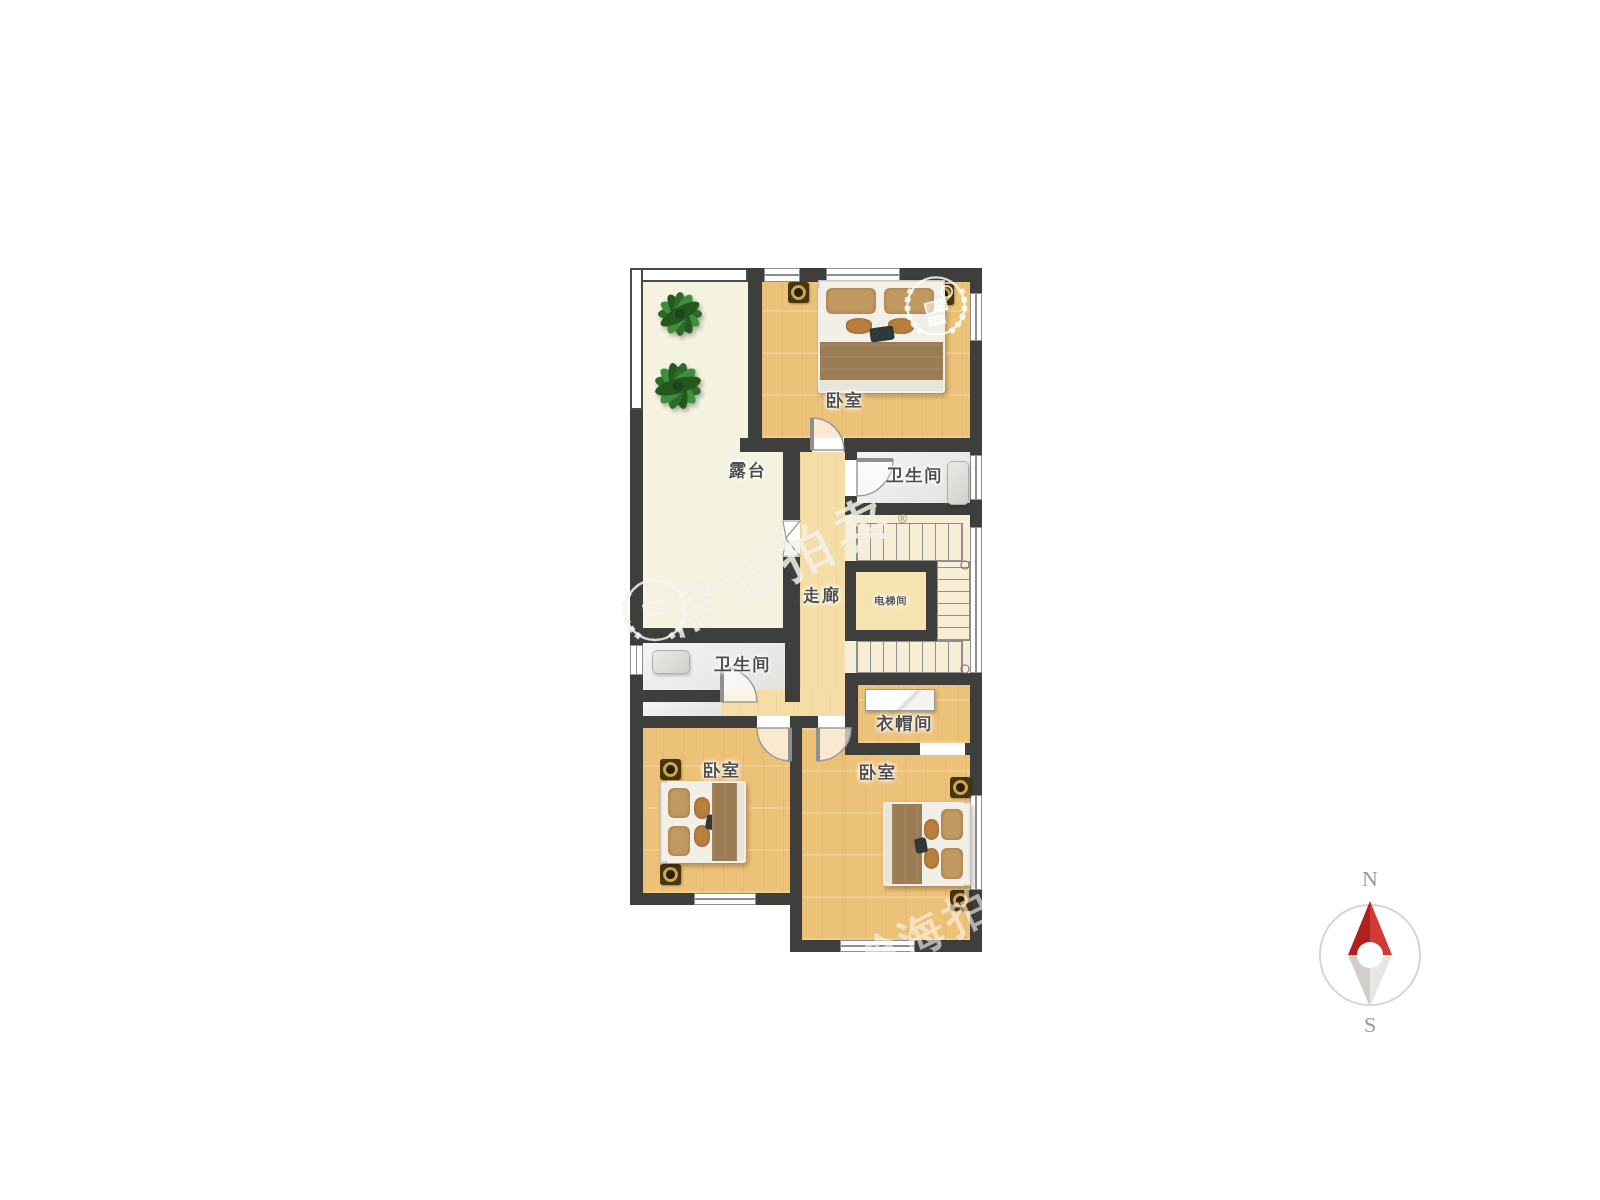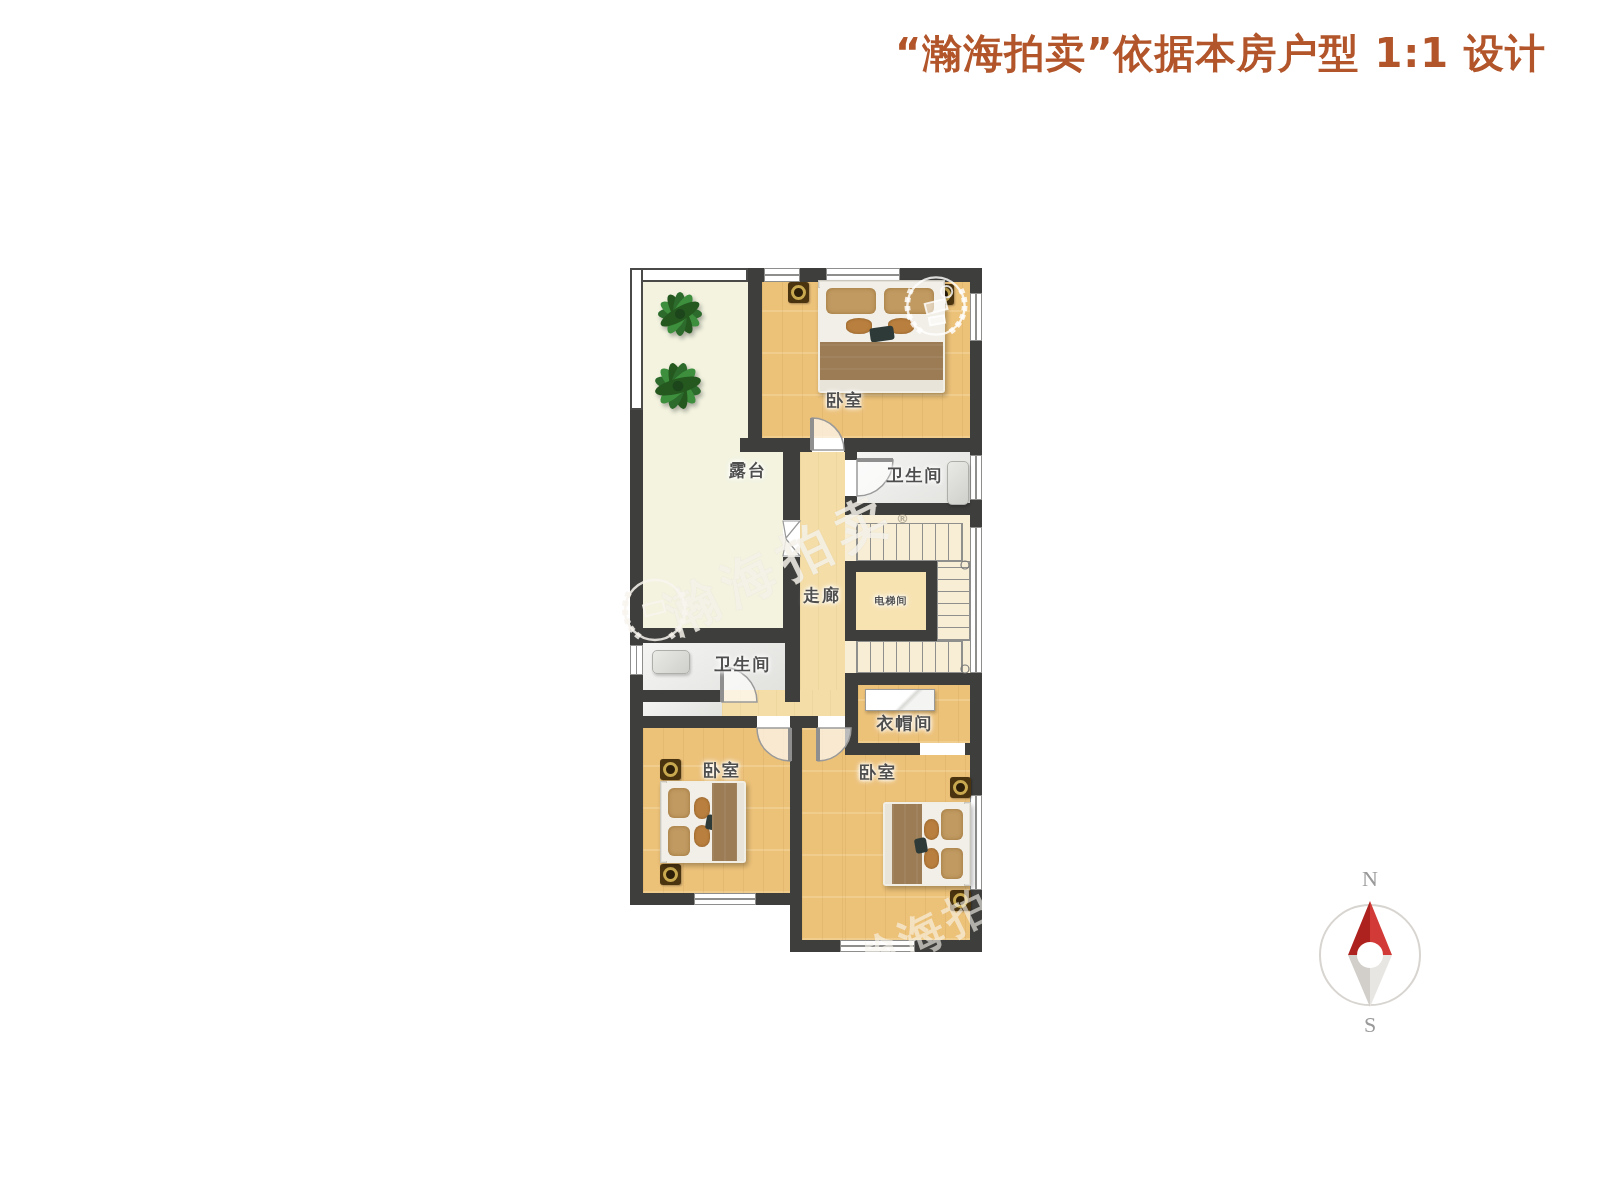--- a/index.html
+++ b/index.html
@@ -78,21 +78,20 @@
 
   
   #compass{position:absolute;left:1305px;top:858px;}
   .compass-letter{font-family:"Liberation Serif","DejaVu Serif",serif;fill:#9a9a9a;font-size:22px;}
 </style>
 </head>
 <body>
 
 <div id="viewport">
 
-  <div class="header-title">“瀚海拍卖”依据本房户型 1:1 设计</div>
 
   <div id="plan">
 
     <div class="floor floor-terrace" style="left:13px;top:17px;width:105px;height:170px;"></div>
     <div class="floor floor-terrace" style="left:13px;top:187px;width:140px;height:176px;"></div>
     <div class="floor floor-bedroom" style="left:132px;top:17px;width:208px;height:156px;"></div>
     <div class="floor floor-bath" style="left:227px;top:187px;width:113px;height:51px;"></div>
     <div class="floor floor-corridor" style="left:170px;top:187px;width:45px;height:264px;"></div>
     <div class="floor floor-corridor" style="left:153px;top:292px;width:17px;height:71px;"></div>
     <div class="floor floor-corridor" style="left:92px;top:425px;width:123px;height:26px;"></div>

